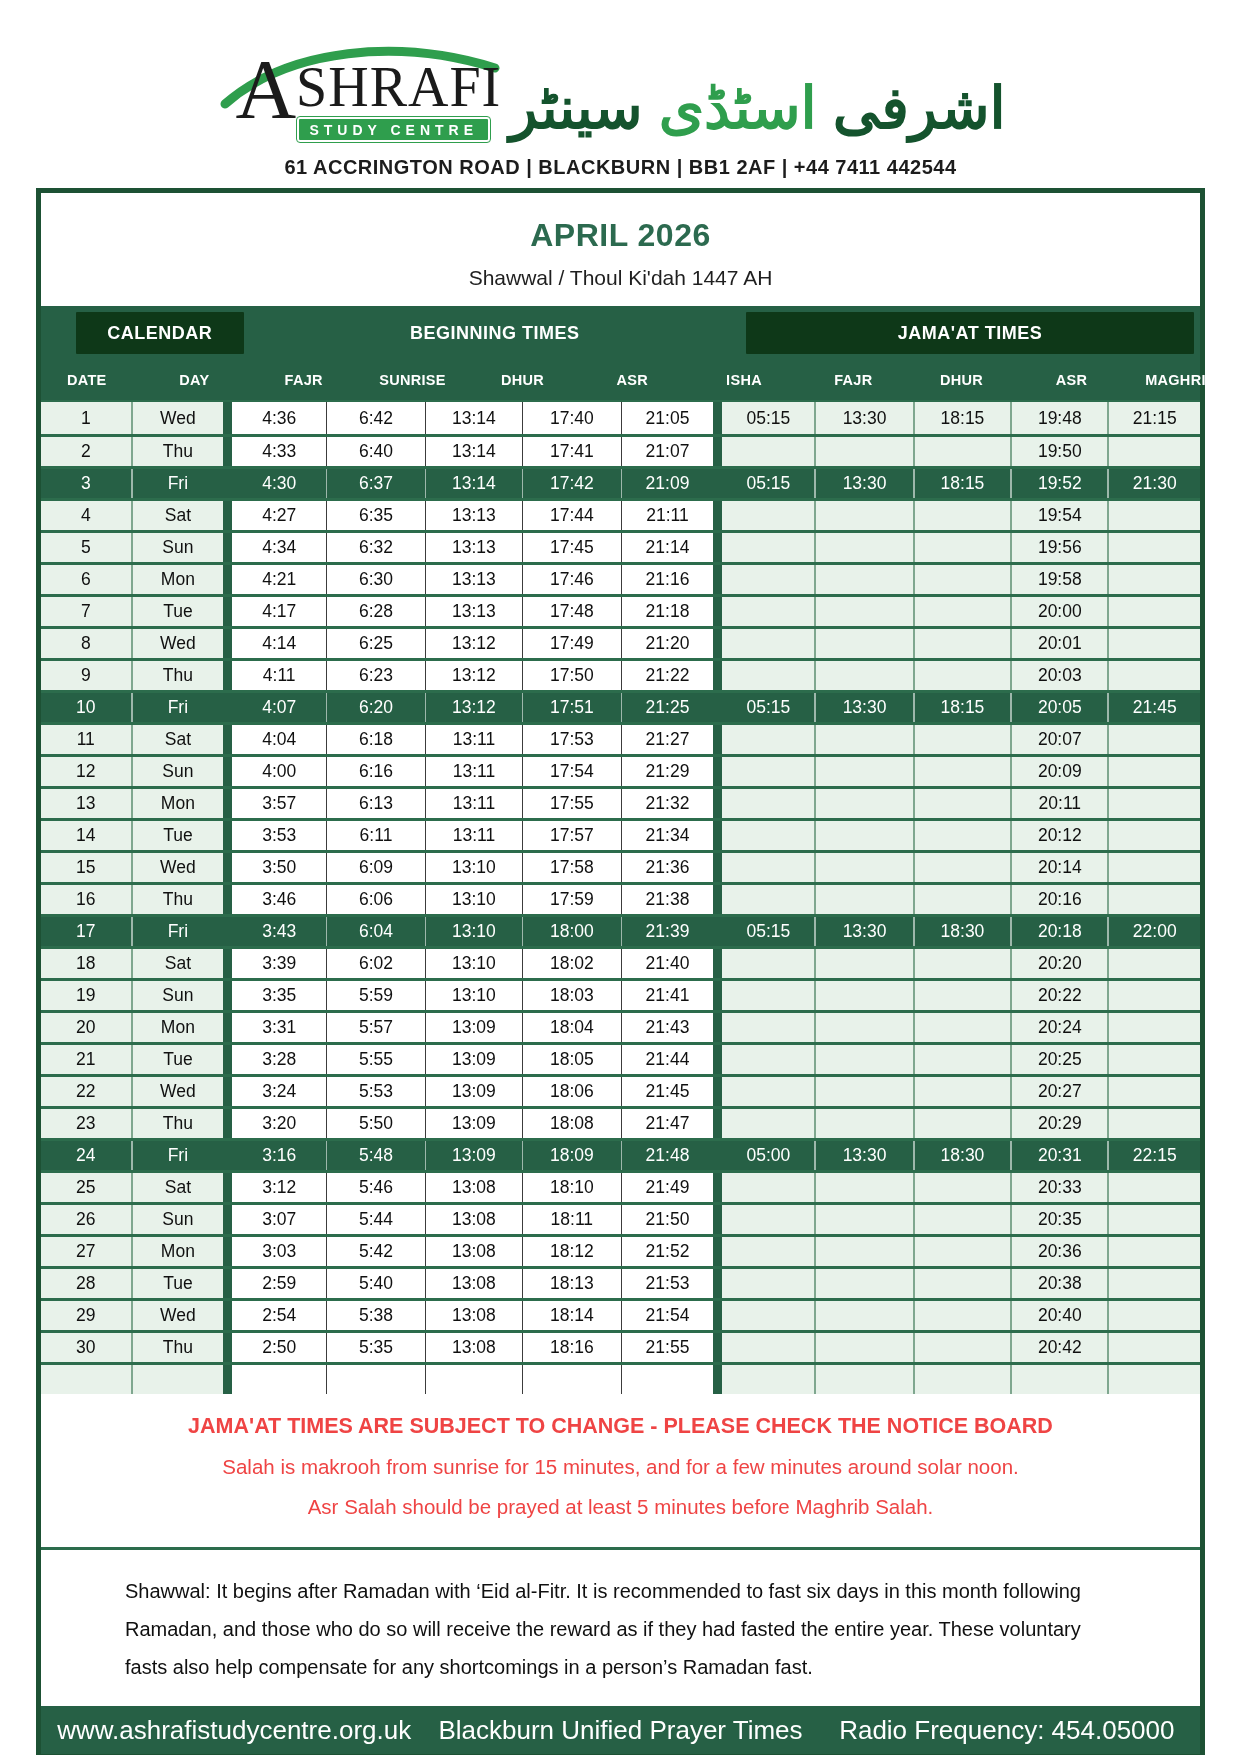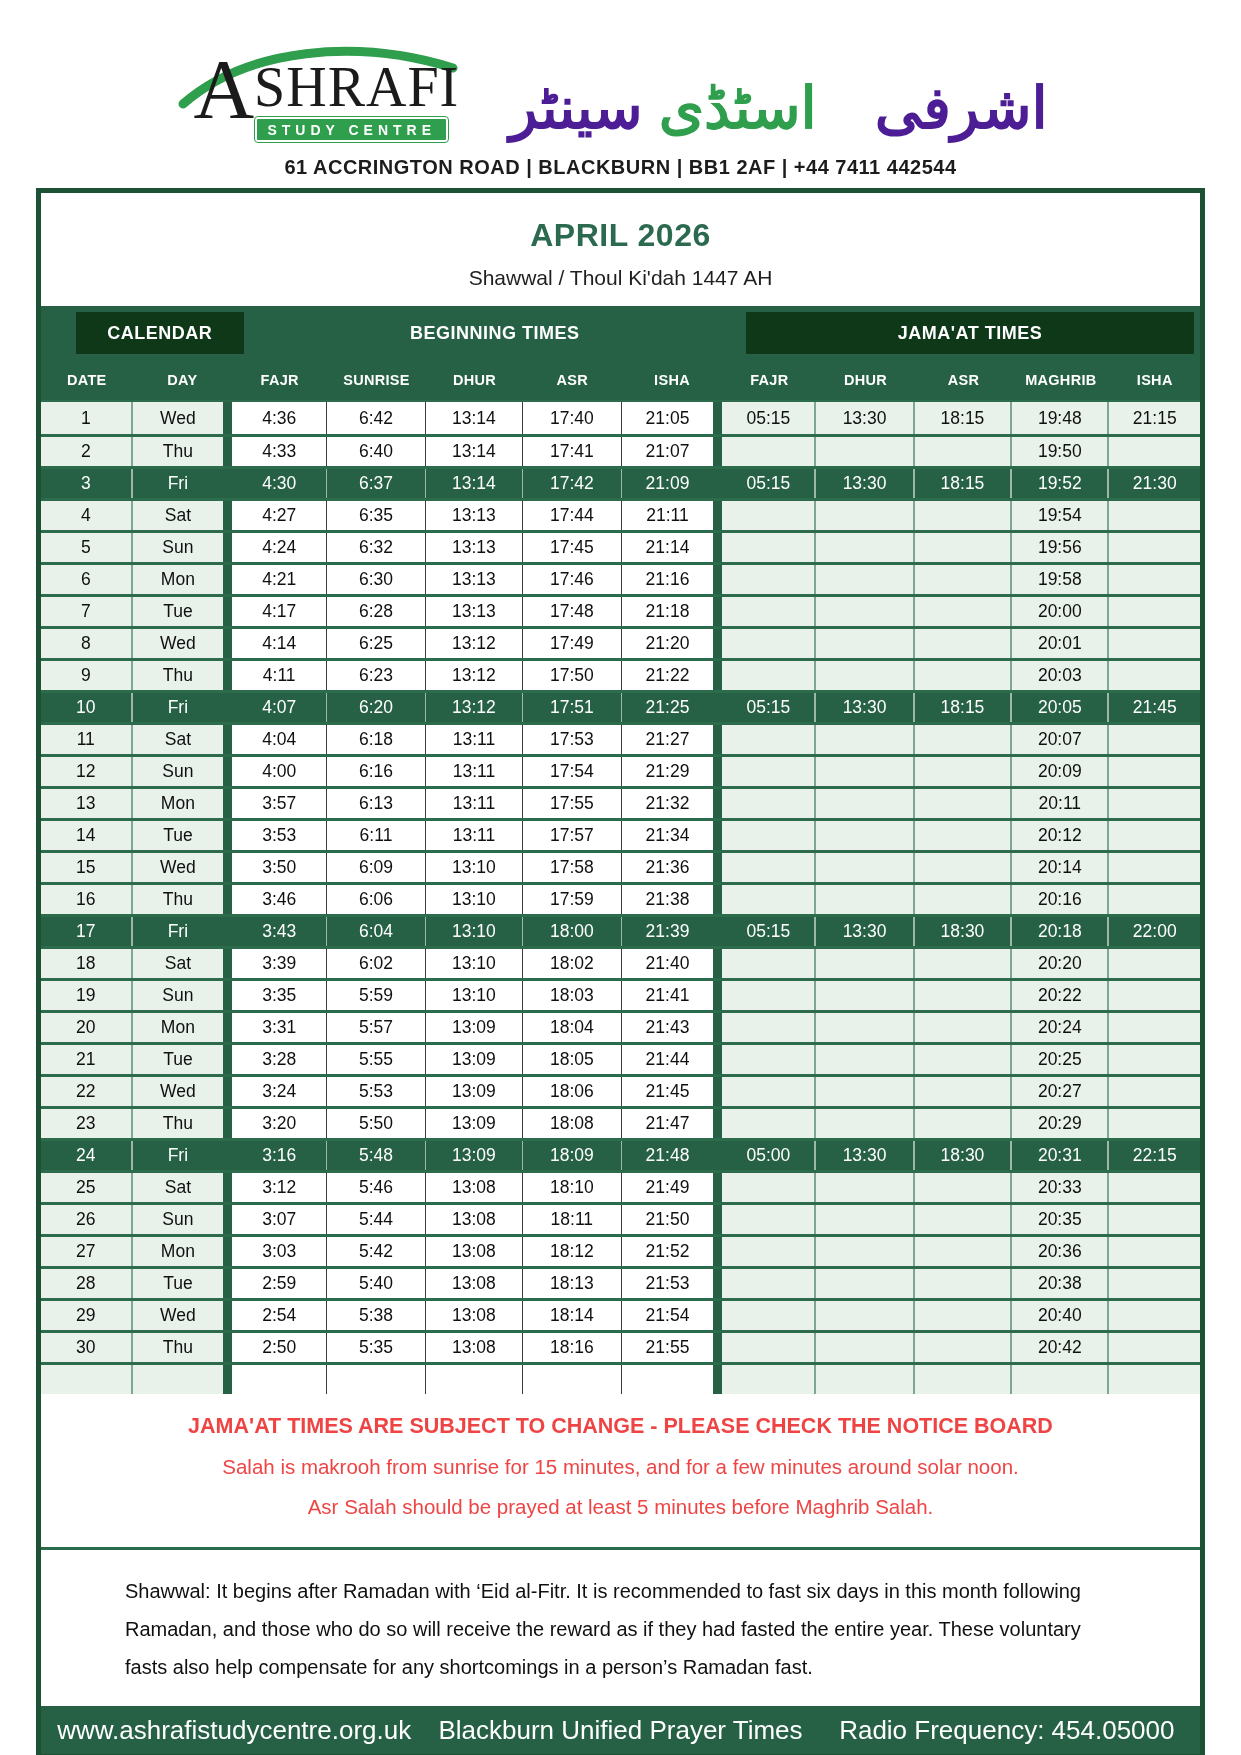--- a/index.html
+++ b/index.html
@@ -18,41 +18,41 @@
   .logo-row{display:flex;justify-content:center;align-items:flex-end;gap:24px;height:96px;}
   .wordmark{position:relative;width:250px;height:92px;text-align:left;}
   .swoosh{position:absolute;left:-16px;top:-14px;}
   .ashrafi{position:absolute;left:0;bottom:28px;font-family:"Liberation Serif",serif;color:#1b1b1b;white-space:nowrap;}
   .ashrafi .initial{font-size:84px;line-height:60px;vertical-align:-12px;}
   .ashrafi .rest{font-size:56px;letter-spacing:1px;}
   .sc-box{position:absolute;left:62px;bottom:6px;background:var(--logo-green);color:#fff;
           font-size:14px;font-weight:bold;letter-spacing:5px;padding:3px 10px 2px;border-radius:3px;
           border:2px solid #fff;outline:1px solid var(--logo-green);white-space:nowrap;}
   .arabic{direction:rtl;font-size:58px;line-height:80px;font-weight:bold;white-space:nowrap;}
-  .arabic .w-black{color:#4c1d95;margin-left:42px;}
+  .arabic .w-black{color:#14532d;}
   .arabic .w-green{color:var(--logo-green);}
   .address{margin-top:8px;font-size:20px;font-weight:bold;letter-spacing:.5px;color:#1c1c1c;}
 
   
   .box{margin:9px 36px 0;border:5px solid #1d5134;background:#fff;}
 
   .title-block{text-align:center;padding:24px 0 16px;}
   .month-title{color:var(--title-green);font-size:32px;font-weight:bold;letter-spacing:.5px;}
   .hijri-subtitle{color:#1f1f1f;font-size:21px;margin-top:12px;}
 
   
   .band{display:grid;grid-template-columns:18% 39.8% 1fr;background:var(--accent-green);height:54px;}
   .band-seg{display:flex;align-items:center;justify-content:center;padding-left:29px;}
   .band-box{background:var(--dark-green);margin:6px;border-radius:1px;flex:1;height:calc(100% - 12px);
             display:flex;align-items:center;justify-content:center;}
   .band-text{color:#fff;font-size:18px;font-weight:bold;letter-spacing:.5px;}
 
   
   .tgrid{display:grid;grid-template-columns:7.9% 8.6% 8.2% 8.5% 8.4% 8.5% 8.7% 8.1% 8.5% 8.4% 8.4% 1fr;}
-  .colhead{background:var(--accent-green);height:40px;}
+  .colhead{background:var(--accent-green);height:40px;gap:12px;}
   .colhead .hcell{display:flex;align-items:center;justify-content:center;color:#fff;
                   font-size:14.5px;font-weight:bold;letter-spacing:.3px;}
 
   .trow{height:32px;border-top:3px solid #2c6c4c;}
   .trow:first-child{border-top:none;}
   .cell{display:flex;align-items:center;justify-content:center;font-size:17.5px;color:#101010;
         border-right:2px solid #7fa78f;}
   .cell.w{background:#fff;border-right:1.5px solid #3c3c3c;}
   .cell.p{background:var(--pale-green);}
   .cell.sep{border-right:9px solid var(--accent-green) !important;}
@@ -187,21 +187,21 @@
           <div class="cell w sep">21:11</div>
           <div class="cell p"></div>
           <div class="cell p"></div>
           <div class="cell p"></div>
           <div class="cell p">19:54</div>
           <div class="cell p last"></div>
         </div>
         <div class="tgrid trow">
           <div class="cell p">5</div>
           <div class="cell p sep">Sun</div>
-          <div class="cell w">4:24</div>
+          <div class="cell w">4:34</div>
           <div class="cell w">6:32</div>
           <div class="cell w">13:13</div>
           <div class="cell w">17:45</div>
           <div class="cell w sep">21:14</div>
           <div class="cell p"></div>
           <div class="cell p"></div>
           <div class="cell p"></div>
           <div class="cell p">19:56</div>
           <div class="cell p last"></div>
         </div>

